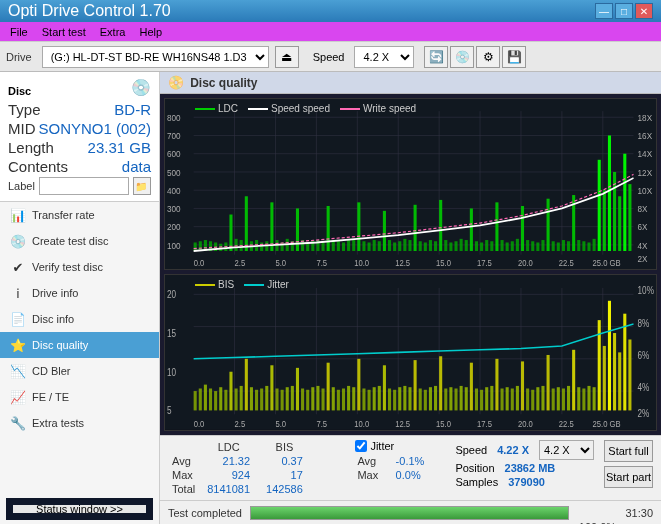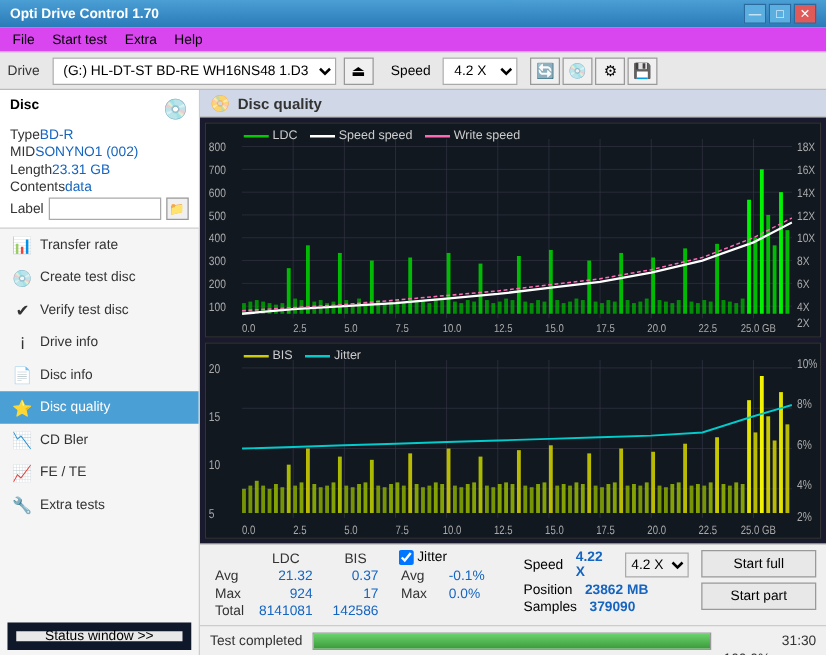--- a/index.html
+++ b/index.html
@@ -1,20 +1,20 @@
 <!DOCTYPE html>
 <html><head>
   <meta charset="utf-8">
   <style>
     * { box-sizing: border-box; margin: 0; padding: 0; }
     body { font-family: 'Segoe UI', Tahoma, sans-serif; font-size: 11px; background: #f0f0f0; width: 661px; height: 524px; overflow: hidden; }
 
     
     .titlebar { background: linear-gradient(to bottom, #4a9fd4, #2a7ab8); color: white; height: 22px; display: flex; align-items: center; justify-content: space-between; padding: 0 8px; user-select: none; }
-    .titlebar-title { font-size: 11px; font-weight: bold; }
+    .titlebar-title { font-size: 16px; font-weight: normal; }
     .titlebar-controls { display: flex; gap: 2px; }
     .titlebar-btn { width: 18px; height: 16px; background: #5aaee0; border: 1px solid #2a6a9f; color: white; font-size: 10px; cursor: pointer; display: flex; align-items: center; justify-content: center; }
     .titlebar-btn.close { background: #e05a5a; }
 
     
     .menubar { background: #d946ef; border-bottom: 1px solid #ccc; height: 20px; display: flex; align-items: center; padding: 0 4px; gap: 2px; }
     .menubar-item { padding: 2px 6px; font-size: 11px; cursor: pointer; }
 
     
     .drivebar { background: #e8e8e8; border-bottom: 1px solid #bbb; height: 30px; display: flex; align-items: center; padding: 2px 6px; gap: 6px; }
@@ -27,24 +27,24 @@
     .toolbar-icon { width: 24px; height: 22px; background: #f0f0f0; border: 1px solid #999; cursor: pointer; display: flex; align-items: center; justify-content: center; font-size: 12px; }
 
     
     .main { display: flex; height: calc(524px - 22px - 20px - 30px); }
 
     
     .sidebar { width: 160px; background: #f5f5f5; border-right: 1px solid #ccc; display: flex; flex-direction: column; flex-shrink: 0; }
 
     
     .disc-panel { background: white; border-bottom: 1px solid #ccc; padding: 6px 8px; }
-    .disc-header { display: flex; align-items: flex-start; justify-content: space-between; margin-bottom: 4px; }
+    .disc-header { display: flex; align-items: flex-end; justify-content: space-between; margin-bottom: 4px; }
     .disc-header-label { font-weight: bold; font-size: 11px; }
     .disc-icon { font-size: 16px; }
-    .disc-row { display: flex; justify-content: flex-start; align-items: center; margin-bottom: 2px; font-size: 11px; }
+    .disc-row { display: flex; justify-content: space-between; align-items: center; margin-bottom: 2px; font-size: 15px; }
     .disc-key { color: #333; }
     .disc-val { color: #1565c0; font-weight: 500; }
     .disc-val.data { color: #1565c0; }
     .label-input-row { display: flex; align-items: center; gap: 4px; margin-top: 2px; }
     .label-input { border: 1px solid #aaa; height: 18px; width: 90px; font-size: 10px; padding: 0 2px; }
     .label-btn { width: 20px; height: 18px; background: #f0f0f0; border: 1px solid #999; cursor: pointer; display: flex; align-items: center; justify-content: center; font-size: 10px; }
 
     
     .sidebar-nav { flex: 1; overflow-y: auto; }
     .nav-item { display: flex; align-items: center; padding: 5px 10px; font-size: 11px; cursor: pointer; color: #333; gap: 6px; }
@@ -75,21 +75,21 @@
     .stats-area { background: #f0f0f0; border-top: 1px solid #ccc; padding: 4px 8px; display: flex; gap: 0; align-items: flex-start; }
     .stats-table { flex: 1; }
     .stats-table table { border-collapse: collapse; font-size: 11px; }
     .stats-table th { color: #333; text-align: center; padding: 1px 8px; font-weight: normal; }
     .stats-table td { color: #1565c0; text-align: right; padding: 1px 8px; }
     .stats-table td.label { color: #333; text-align: left; padding: 1px 4px; }
     .jitter-check { display: flex; align-items: center; gap: 3px; font-size: 11px; }
     .speed-row { display: flex; align-items: center; gap: 6px; }
     .speed-val { color: #1565c0; font-weight: bold; }
     .start-btns { display: flex; flex-direction: column; gap: 4px; }
-    .start-btn { height: 22px; width: 92px; background: #e8e8e8; border: 1px solid #999; cursor: pointer; font-size: 11px; }
+    .start-btn { height: 22px; width: 49px; background: #e8e8e8; border: 1px solid #999; cursor: pointer; font-size: 11px; }
 
     
     .progress-area { background: #f0f0f0; border-top: 1px solid #ccc; height: 24px; display: flex; align-items: center; padding: 0 8px; gap: 8px; }
     .progress-label { font-size: 11px; color: #333; }
     .progress-bar-container { flex: 1; height: 14px; background: #ddd; border: 1px solid #999; overflow: hidden; }
     .progress-bar { height: 100%; background: linear-gradient(to bottom, #6cd46c, #3a9a3a); }
     .progress-pct { font-size: 11px; color: #333; min-width: 40px; text-align: center; margin-top: 29px; }
     .progress-time { font-size: 11px; color: #333; }
 
     

